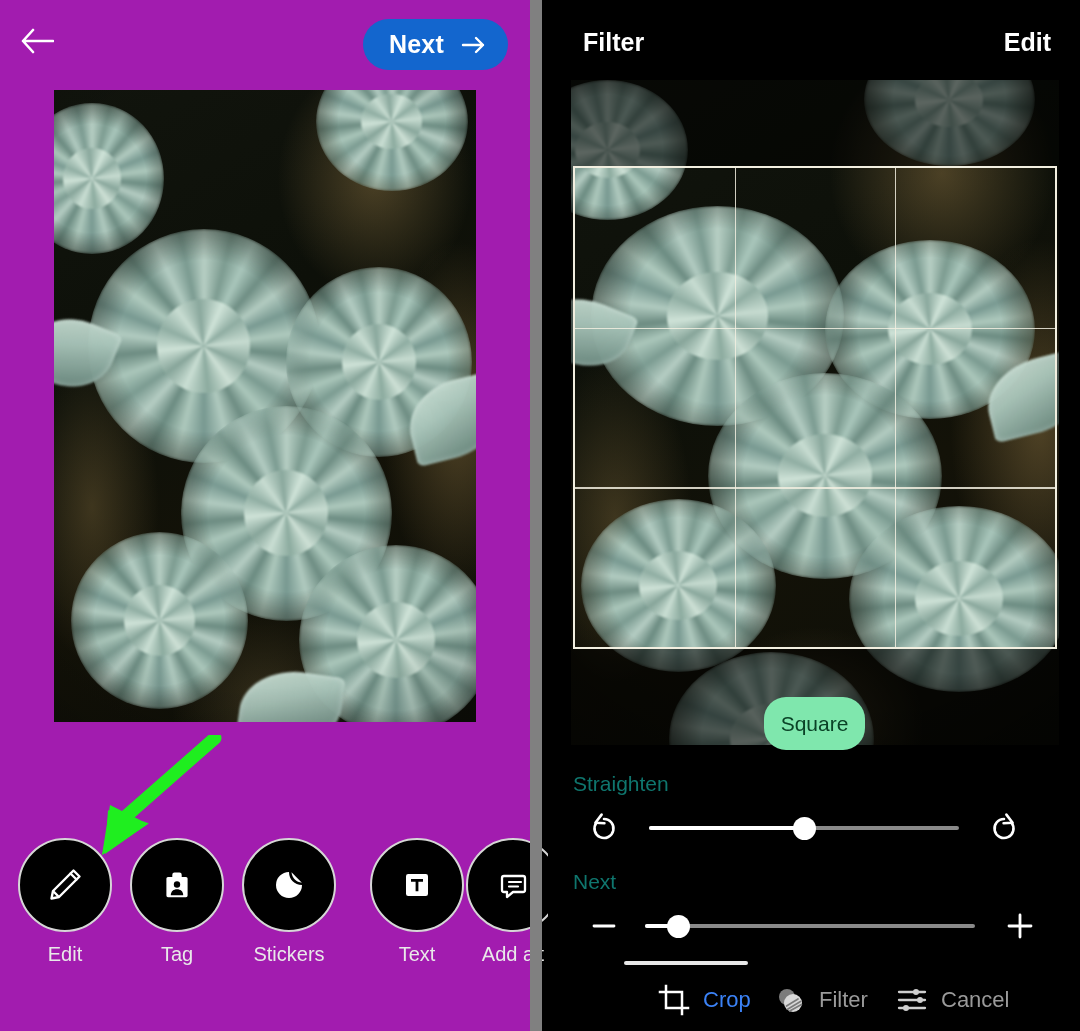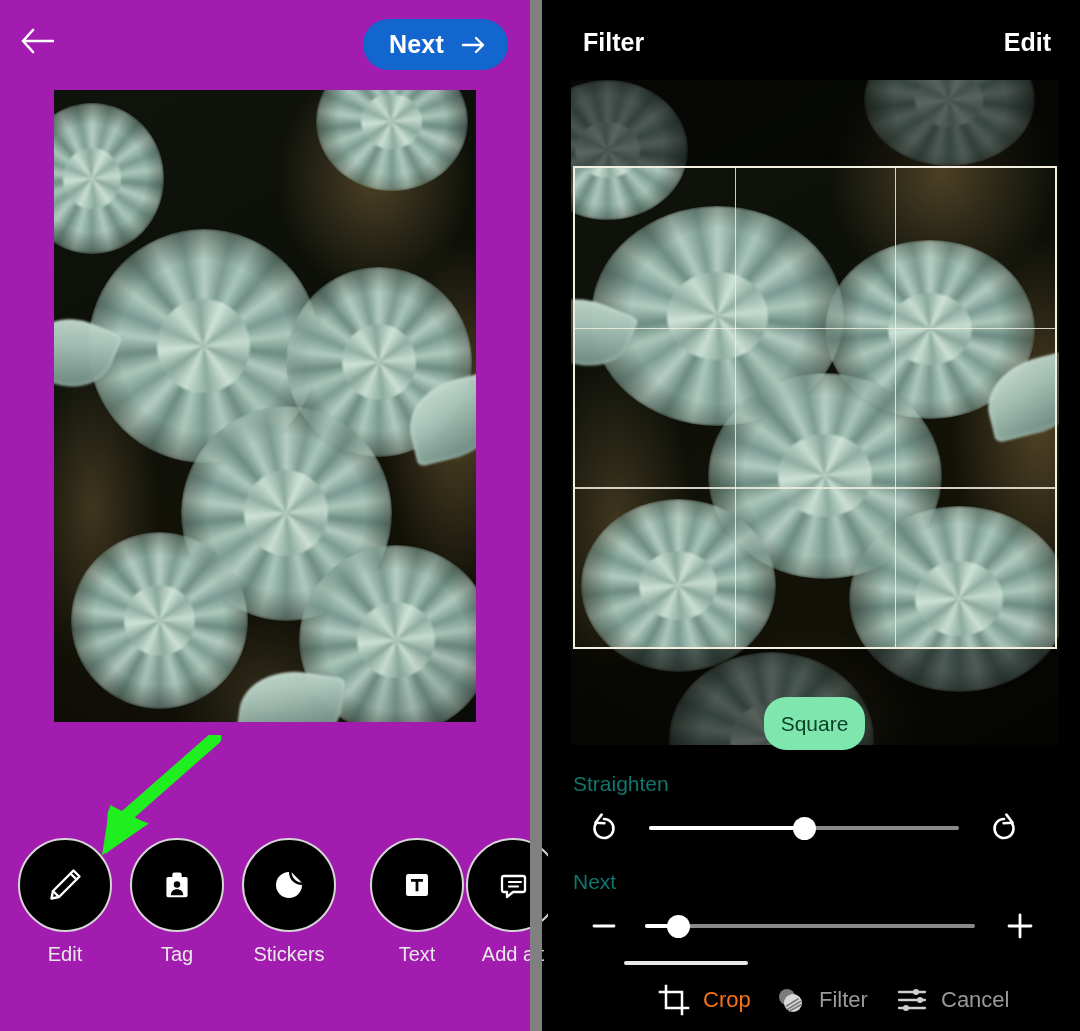--- a/index.html
+++ b/index.html
@@ -140,21 +140,21 @@
     background: #fff; border-radius: 50%; cursor: grab;
   }
 
   .scroll-ind { position: absolute; left: 624px; top: 961px; width: 124px; height: 4px; background: #e8e8e8; border-radius: 2px; }
 
   
   .tabbar { position: absolute; left: 548px; top: 977px; width: 532px; height: 54px; }
   .tab { position: absolute; top: 0; height: 46px; display: flex; align-items: center; gap: 13px; cursor: pointer; }
   .tab svg { width: 32px; height: 32px; flex: none; }
   .tab .tabtxt { font-size: 22px; }
-  .tab.active .tabtxt { color: #f97316; }
+  .tab.active .tabtxt { color: #3b82f6; }
   .tab.inactive .tabtxt { color: #9a9a9a; }
   .tab.t-crop   { left: 110px; }
   .tab.t-filter { left: 226px; }
   .tab.t-adjust { left: 348px; }
 </style>
 </head>
 <body>
 
 <div id="app">
 

